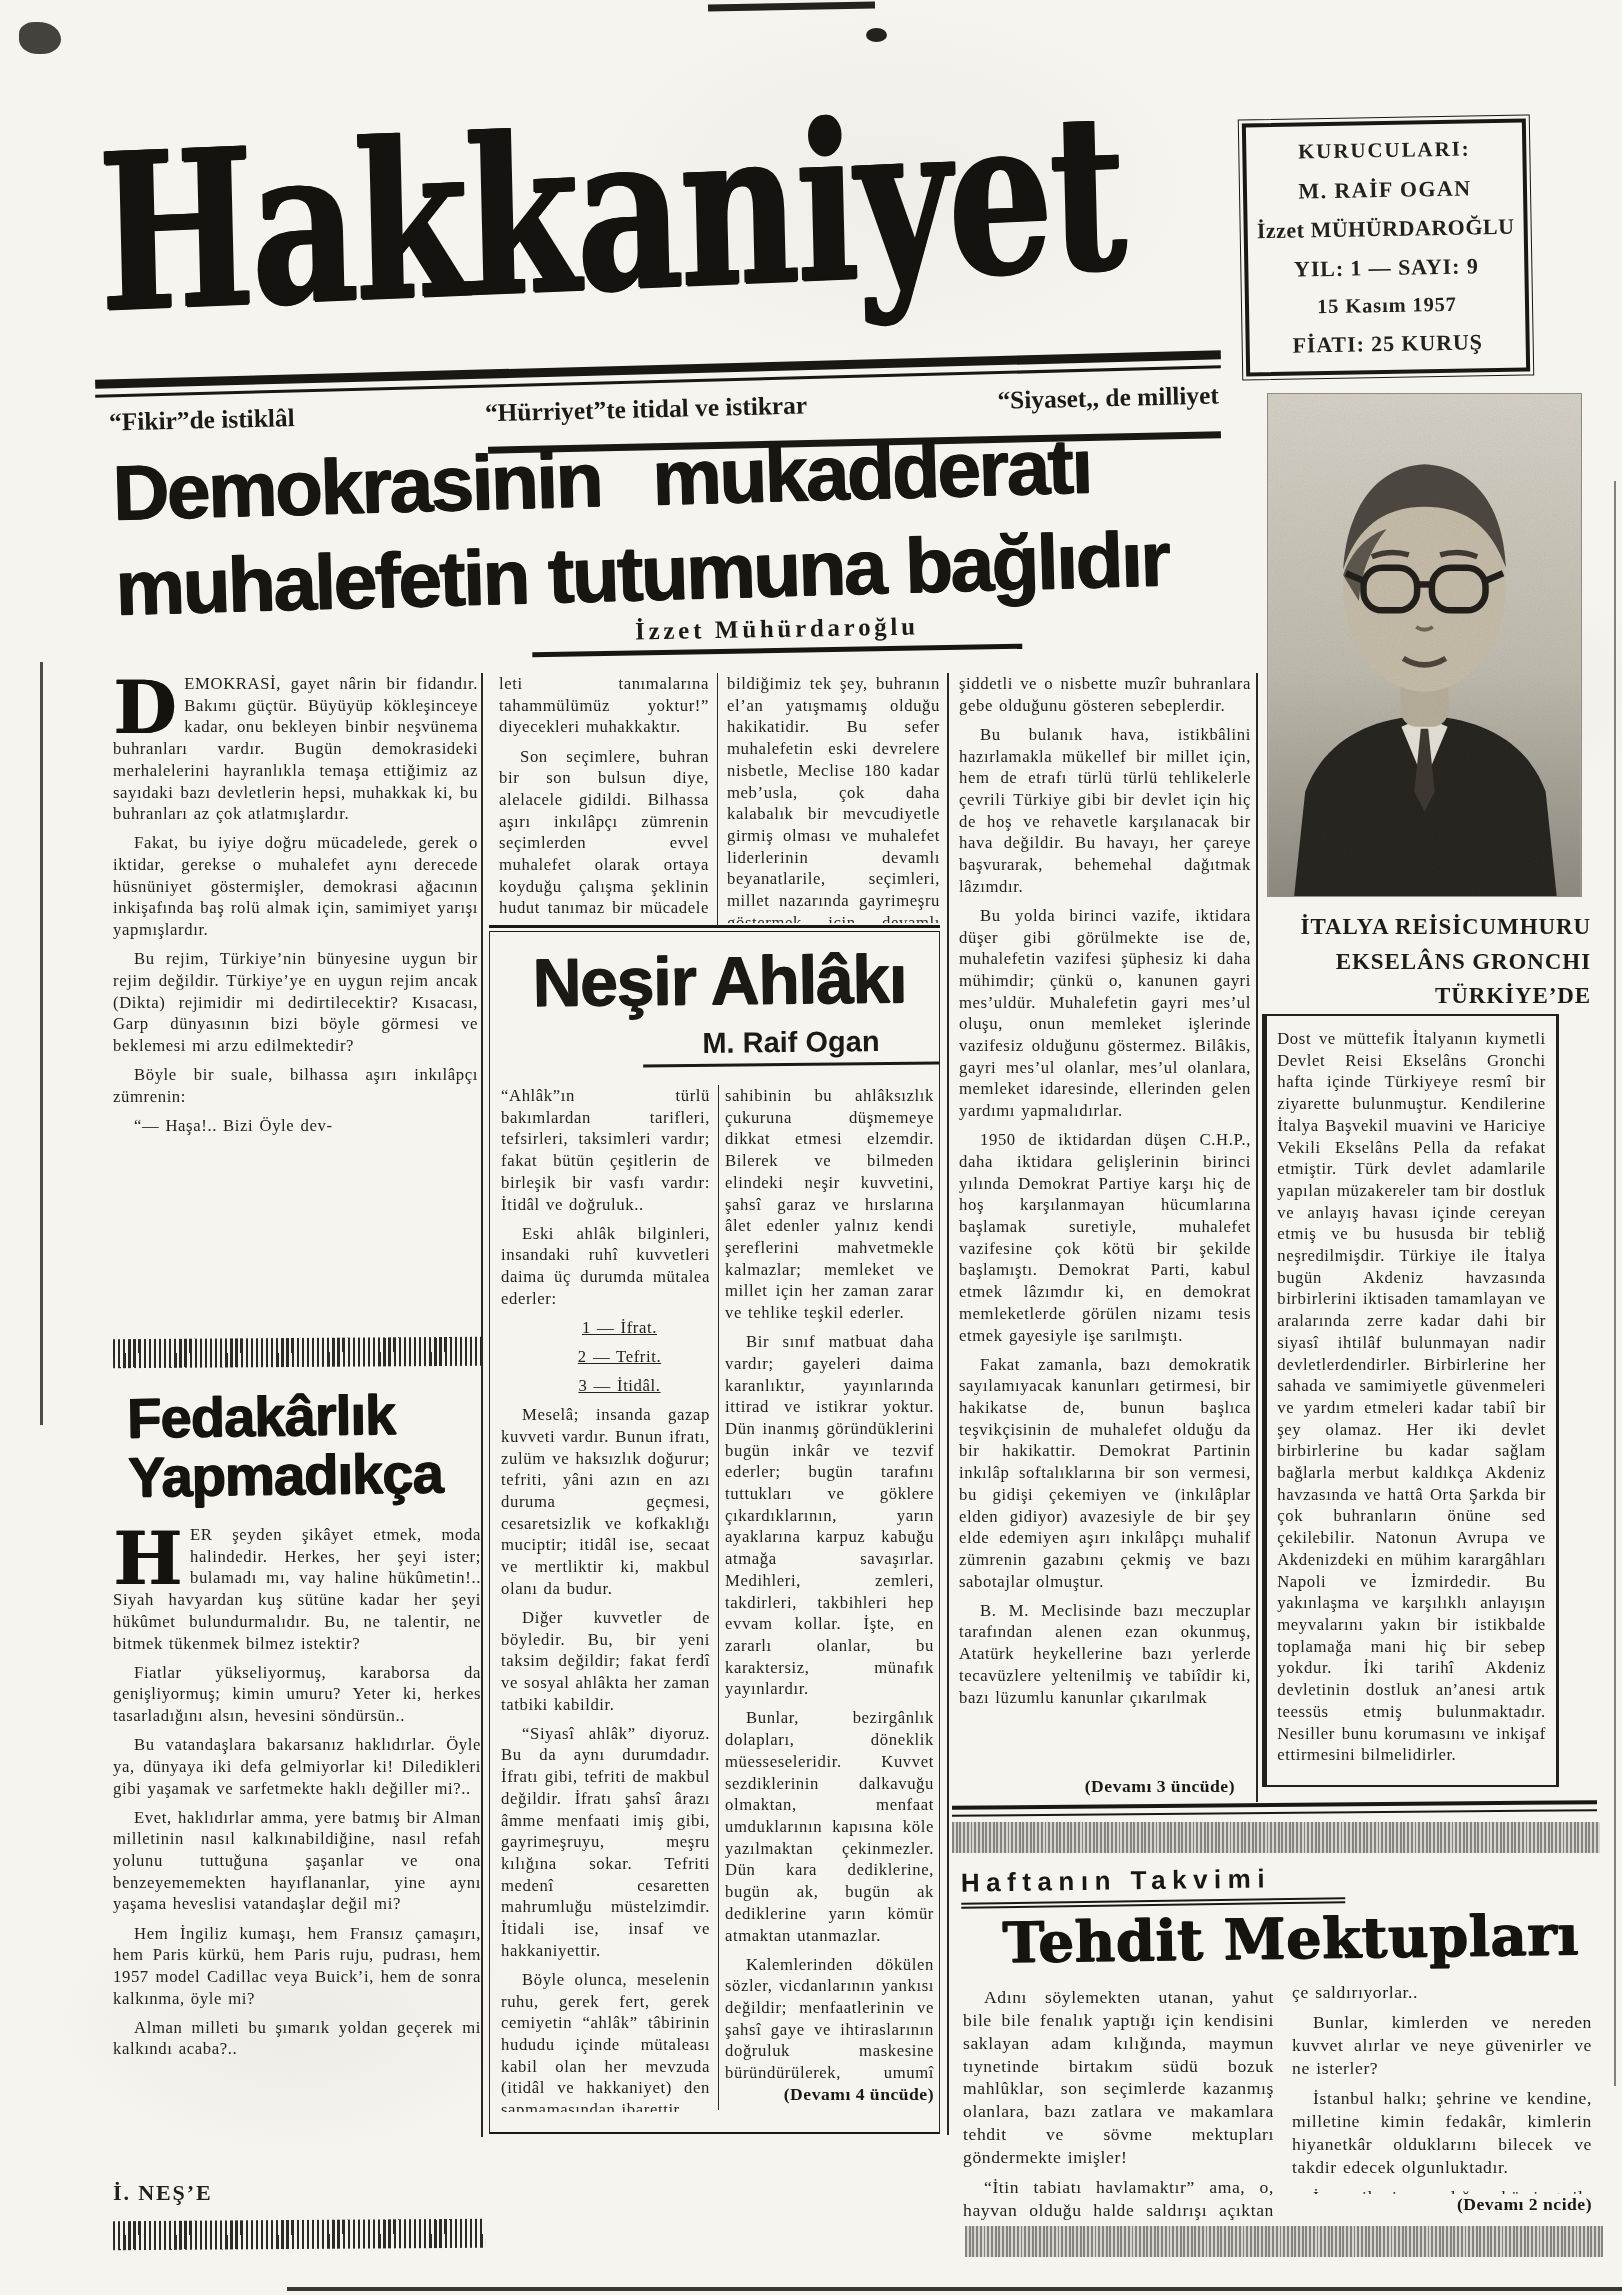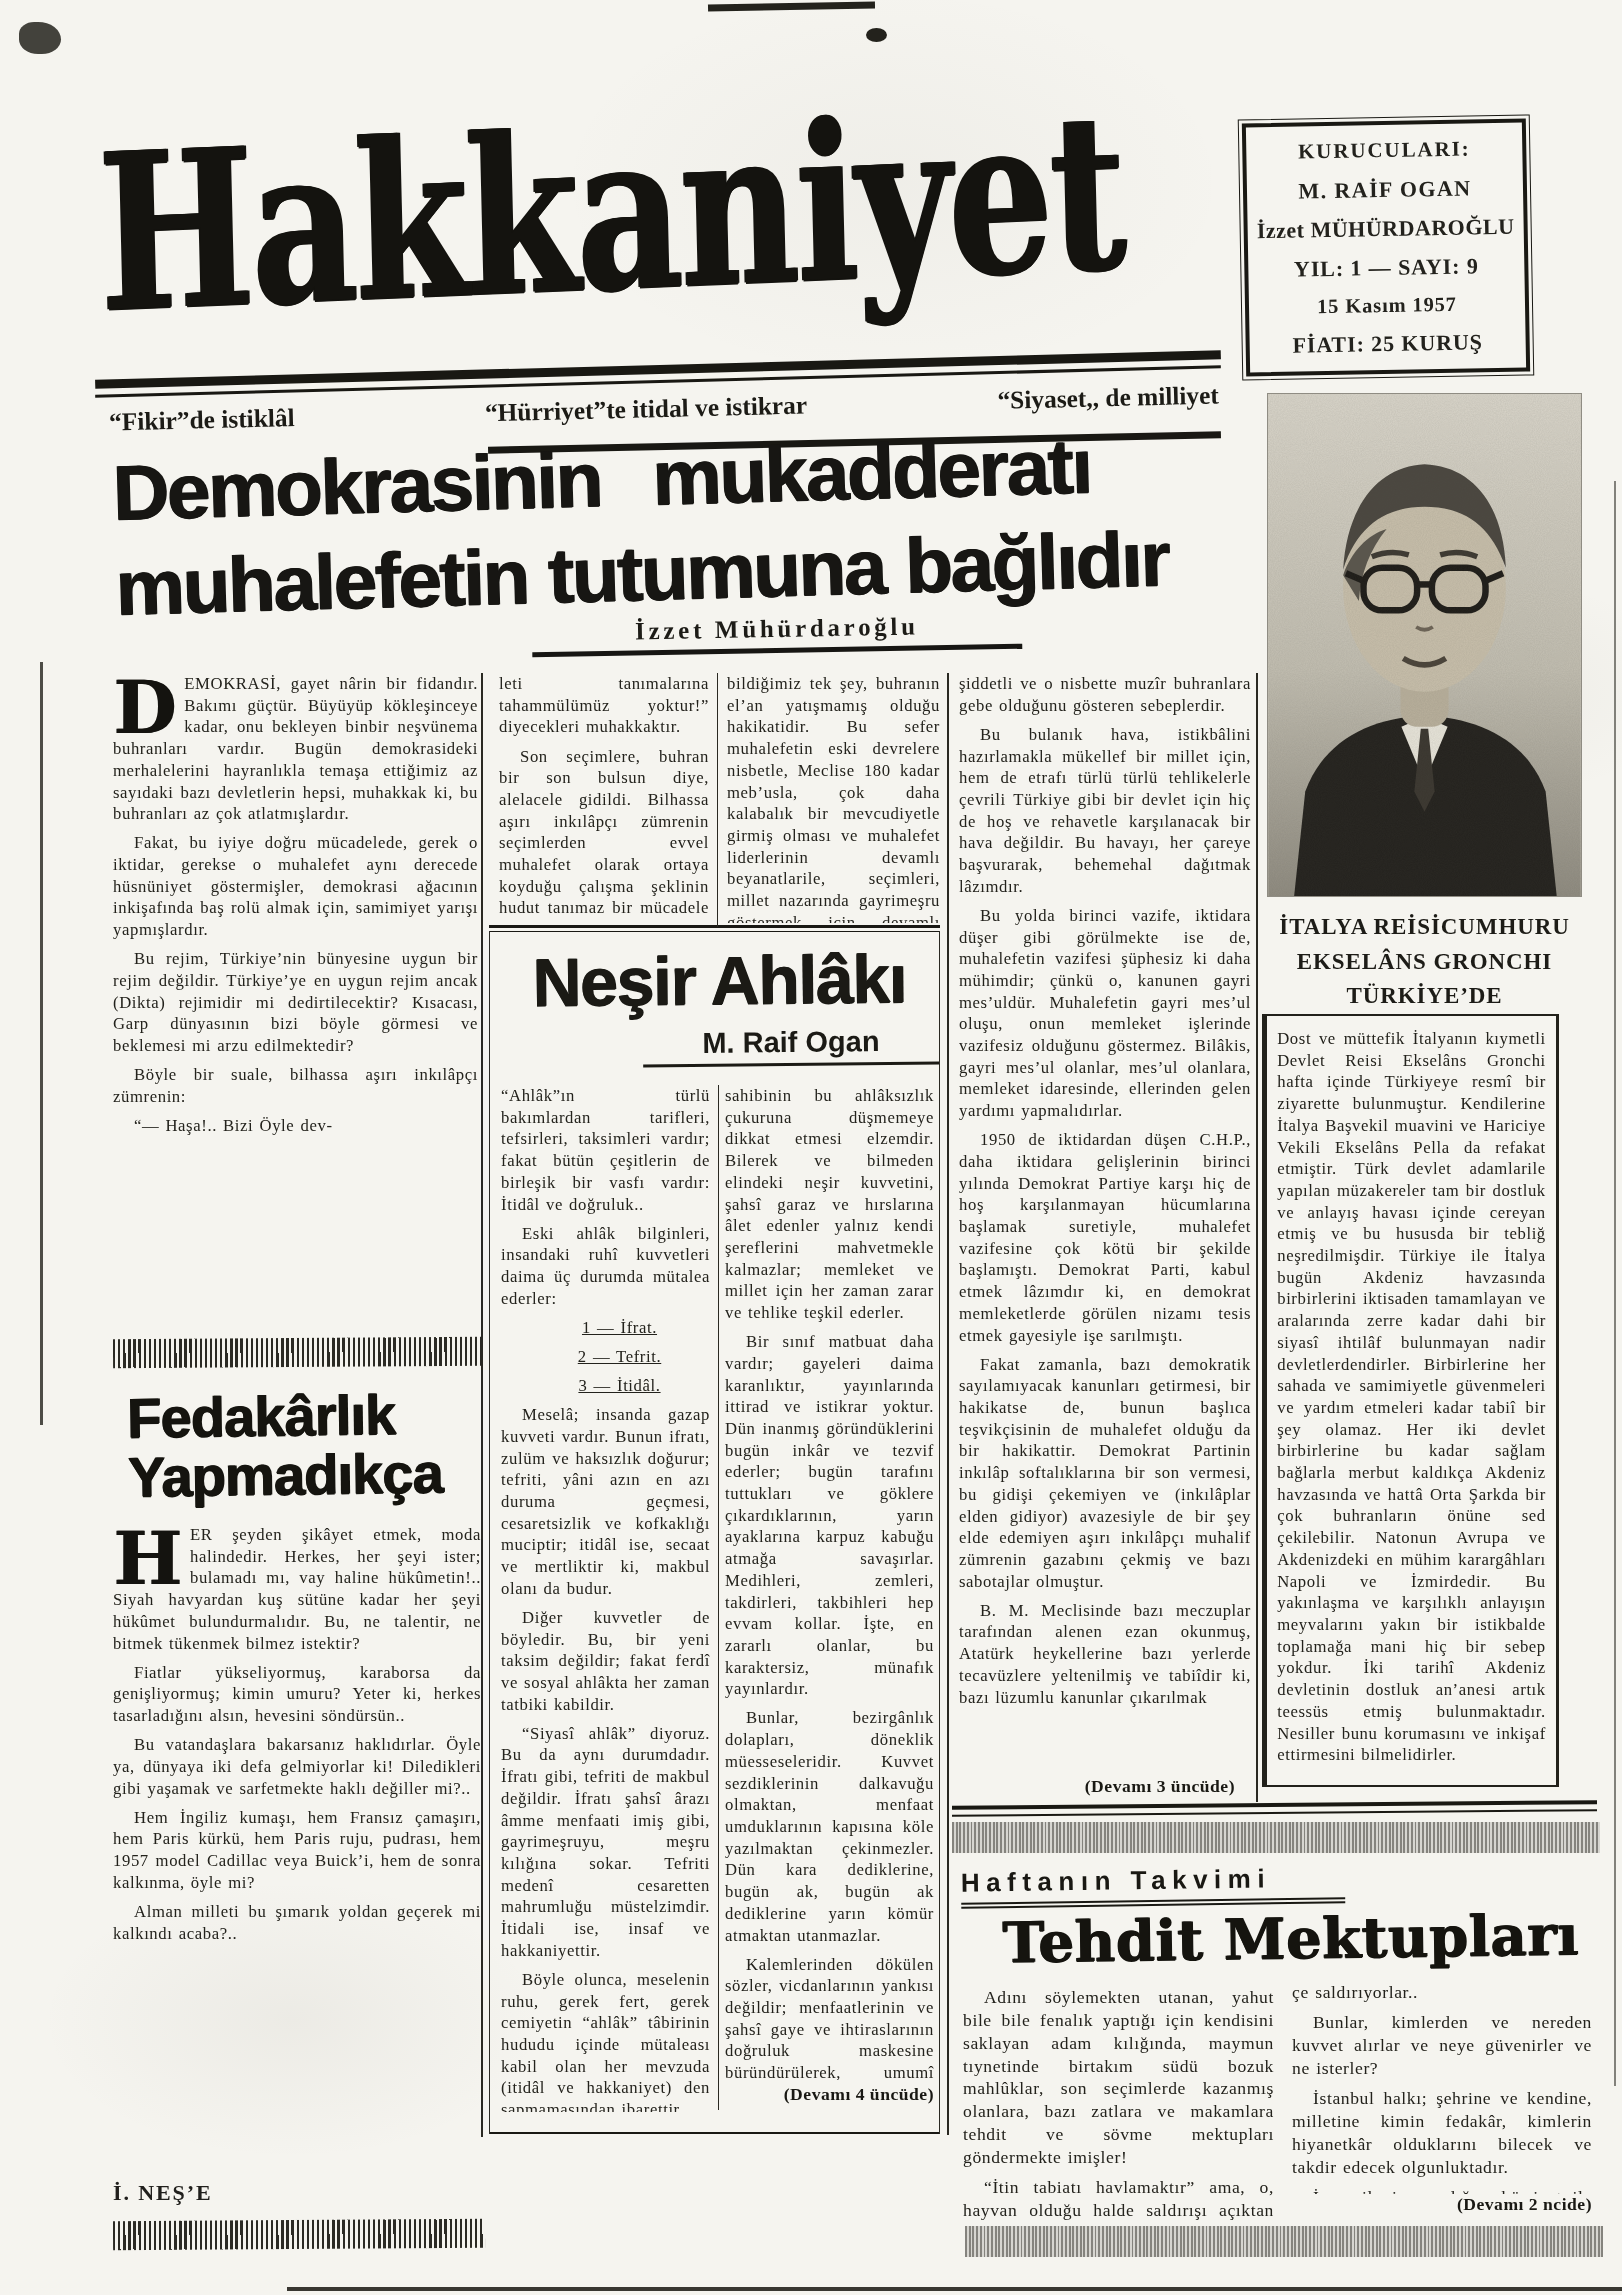--- a/index.html
+++ b/index.html
@@ -121,21 +121,21 @@
   .nesir-colA{left:501px;top:1085px;width:209px;height:1027px;}
   .nesir-colB{left:725px;top:1085px;width:209px;height:995px;}
   .devami4{left:725px;top:2084px;width:209px;}
 
   
   .photo{left:1268px;top:394px;width:313px;height:502px;background:#ccc8bd;
     outline:0.9px solid #8f8c83;overflow:hidden;}
 
   
   .italy-title{
-    left:1258px;top:910px;width:333px;text-align:center;
+    left:1258px;top:910px;width:333px;text-align:right;
     font-weight:700;font-size:23px;line-height:1.5;letter-spacing:0.9px;color:#1d1c17;
   }
   .italy-box{
     left:1262px;top:1014px;width:297px;height:773px;
     border:2.3px solid #22211b;border-left-width:5.1px;border-right-width:3.7px;
     padding:12px 10.2px;box-sizing:border-box;
   }
   .italy-box .inner{height:100%;overflow:hidden;}
 
   
@@ -249,20 +249,21 @@
   <div class="abs hatch band-col1b noint"></div>
 
   <div class="abs fedakarlik-title">
     <div>Fedakârlık</div>
     <div>Yapmadıkça</div>
   </div>
   <div class="abs bodycol fedakarlik-body">
     <p class="nofirst"><span class="dropcap">H</span><span>ER şeyden şikâyet etmek, moda halindedir. Herkes, her şeyi ister; bulamadı mı, vay haline hükûmetin!.. Siyah havyardan kuş sütüne kadar her şeyi hükûmet bulundurmalıdır. Bu, ne talentir, ne bitmek tükenmek bilmez istektir?</span></p>
     <p>Fiatlar yükseliyormuş, karaborsa da genişliyormuş; kimin umuru? Yeter ki, herkes tasarladığını alsın, hevesini söndürsün..</p>
     <p>Bu vatandaşlara bakarsanız haklıdırlar. Öyle ya, dünyaya iki defa gelmiyorlar ki! Diledikleri gibi yaşamak ve sarfetmekte haklı değiller mi?..</p>
+    <p>Evet, haklıdırlar amma, yere batmış bir Alman milletinin nasıl kalkınabildiğine, nasıl refah yolunu tuttuğuna şaşanlar ve ona benzeyememekten hayıflananlar, yine aynı yaşama heveslisi vatandaşlar değil mi?</p>
     <p>Hem İngiliz kumaşı, hem Fransız çamaşırı, hem Paris kürkü, hem Paris ruju, pudrası, hem 1957 model Cadillac veya Buick’i, hem de sonra kalkınma, öyle mi?</p>
     <p>Alman milleti bu şımarık yoldan geçerek mi kalkındı acaba?..</p>
   </div>
   <div class="abs fedakarlik-sig">İ. NEŞ’E</div>
 
   <div class="abs rule h-nesirTop1 noint"></div>
   <div class="abs rule h-nesirTop2 noint"></div>
   <div class="abs rule h-nesirBot noint"></div>
   <div class="abs nesir-title">Neşir Ahlâkı</div>
   <div class="abs nesir-byline">M. Raif Ogan</div>

